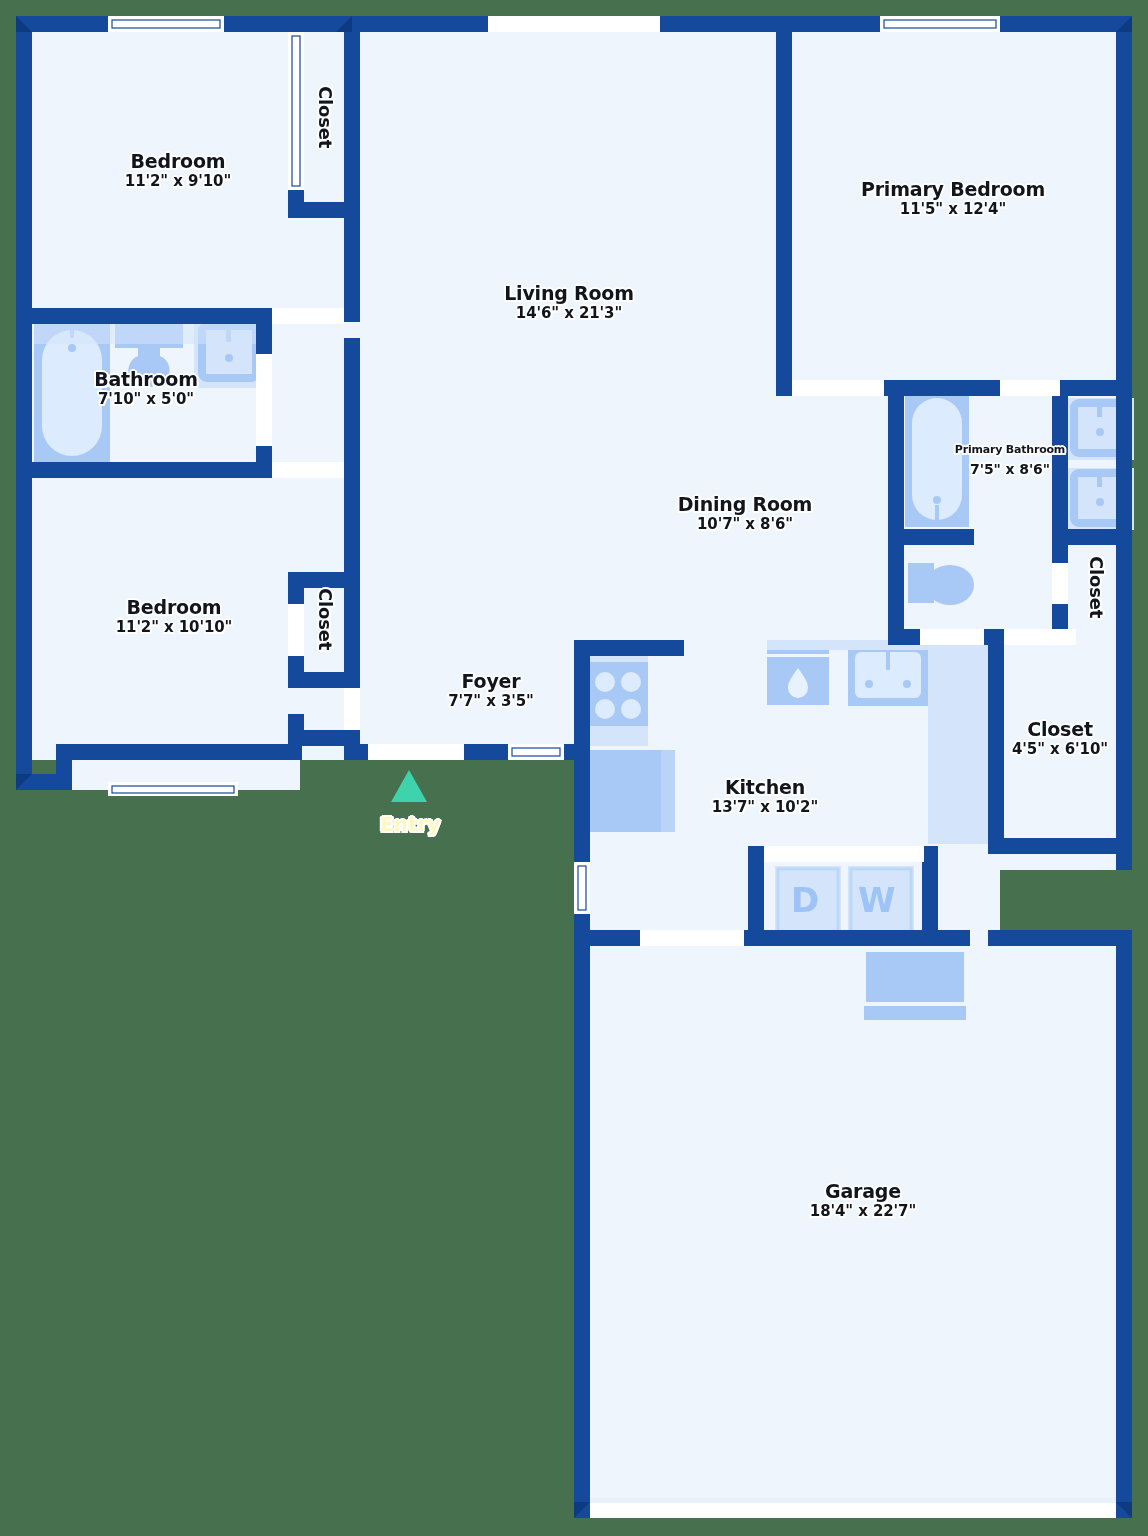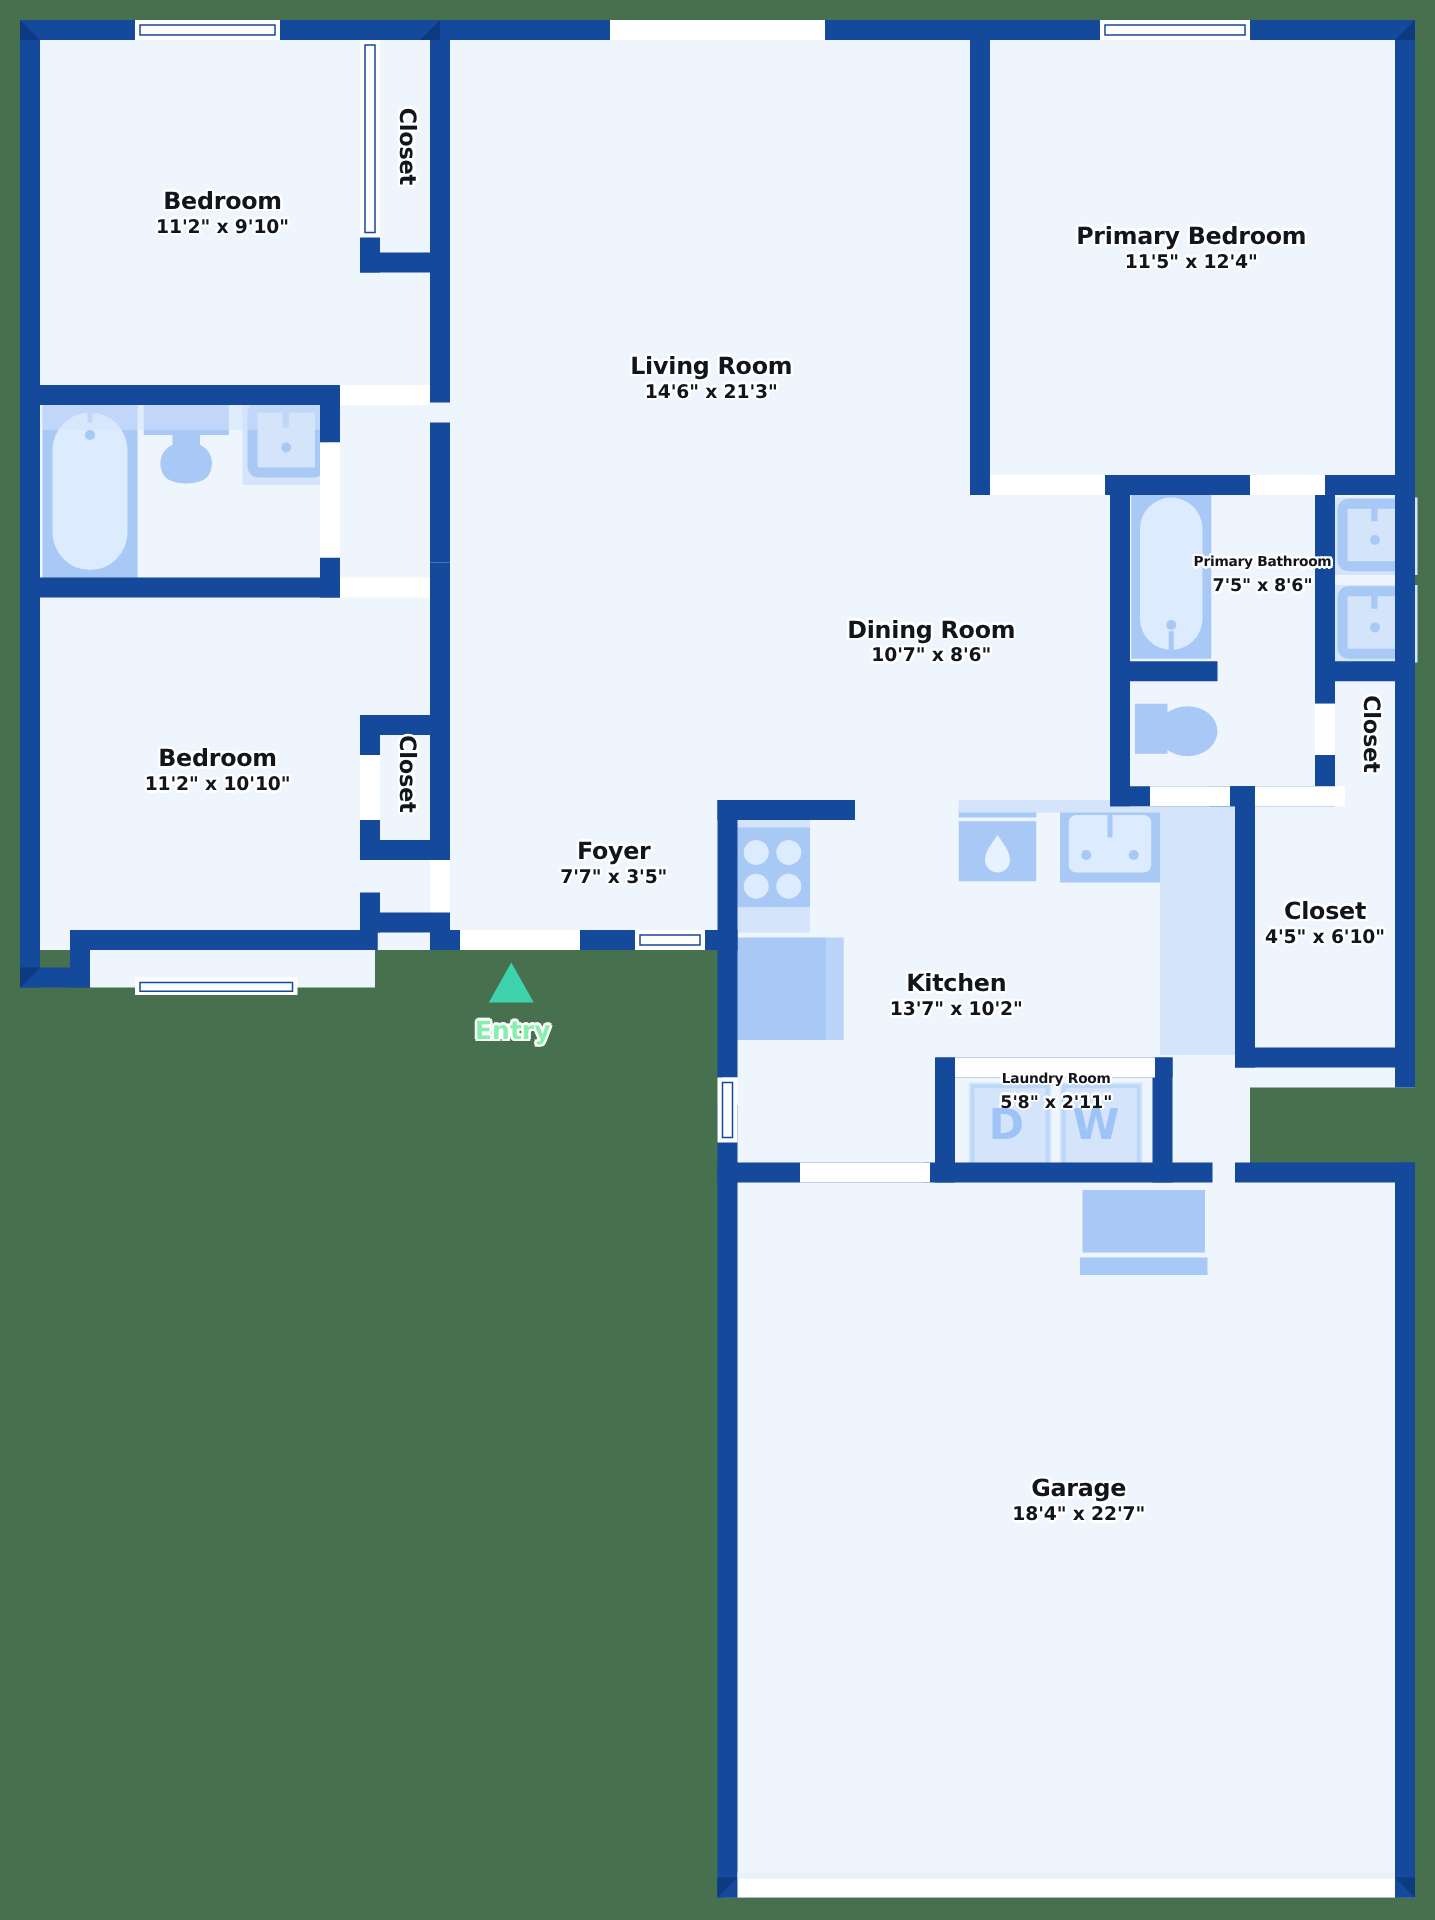--- a/index.html
+++ b/index.html
@@ -40,21 +40,21 @@
   .lbl.small .dim{font-size:14px;line-height:18px;}
   .lbl.vert{
     writing-mode:vertical-rl;
     text-orientation:mixed;
   }
   .lbl.vert .name{font-size:18px;}
   .entry-lbl{
     position:absolute;
     font-size:20px;
     font-weight:bold;
-    color:#86efac;
+    color:#fef9c3;
     text-shadow:
       2px 0 #fff,-2px 0 #fff,0 2px #fff,0 -2px #fff,
       1.5px 1.5px #fff,-1.5px 1.5px #fff,1.5px -1.5px #fff,-1.5px -1.5px #fff;
     pointer-events:none;
   }
 </style>
 </head>
 <body>
 
 <div id="plan">
@@ -293,20 +293,24 @@
 
 <div class="lbl" style="left:68px;top:150px;width:220px;">
   <div class="name">Bedroom</div>
   <div class="dim">11'2" x 9'10"</div>
 </div>
 
 <div class="lbl vert" style="left:314px;top:86px;">
   <div class="name">Closet</div>
 </div>
 
+<div class="lbl" style="left:36px;top:368px;width:220px;">
+  <div class="name">Bathroom</div>
+  <div class="dim">7'10" x 5'0"</div>
+</div>
 
 <div class="lbl" style="left:64px;top:596px;width:220px;">
   <div class="name">Bedroom</div>
   <div class="dim">11'2" x 10'10"</div>
 </div>
 
 <div class="lbl vert" style="left:314px;top:588px;">
   <div class="name">Closet</div>
 </div>
 
@@ -342,24 +346,20 @@
 <div class="lbl" style="left:950px;top:718px;width:220px;">
   <div class="name">Closet</div>
   <div class="dim">4'5" x 6'10"</div>
 </div>
 
 <div class="lbl" style="left:655px;top:744px;width:220px;margin-top:32px;">
   <div class="name">Kitchen</div>
   <div class="dim">13'7" x 10'2"</div>
 </div>
 
-<div class="lbl small" style="left:784px;top:853px;width:122px;">
-  <div class="name">Laundry Room</div>
-  <div class="dim">5'8" x 2'11"</div>
-</div>
 
 <div class="lbl" style="left:753px;top:1180px;width:220px;">
   <div class="name">Garage</div>
   <div class="dim">18'4" x 22'7"</div>
 </div>
 
 <div style="position:absolute;left:791px;top:880px;font-size:34px;font-weight:bold;color:#9ec3f6;pointer-events:none;">D</div>
 <div style="position:absolute;left:858px;top:880px;font-size:34px;font-weight:bold;color:#9ec3f6;pointer-events:none;">W</div>
 
 <div class="entry-lbl" style="left:380px;top:812px;">Entry</div>

